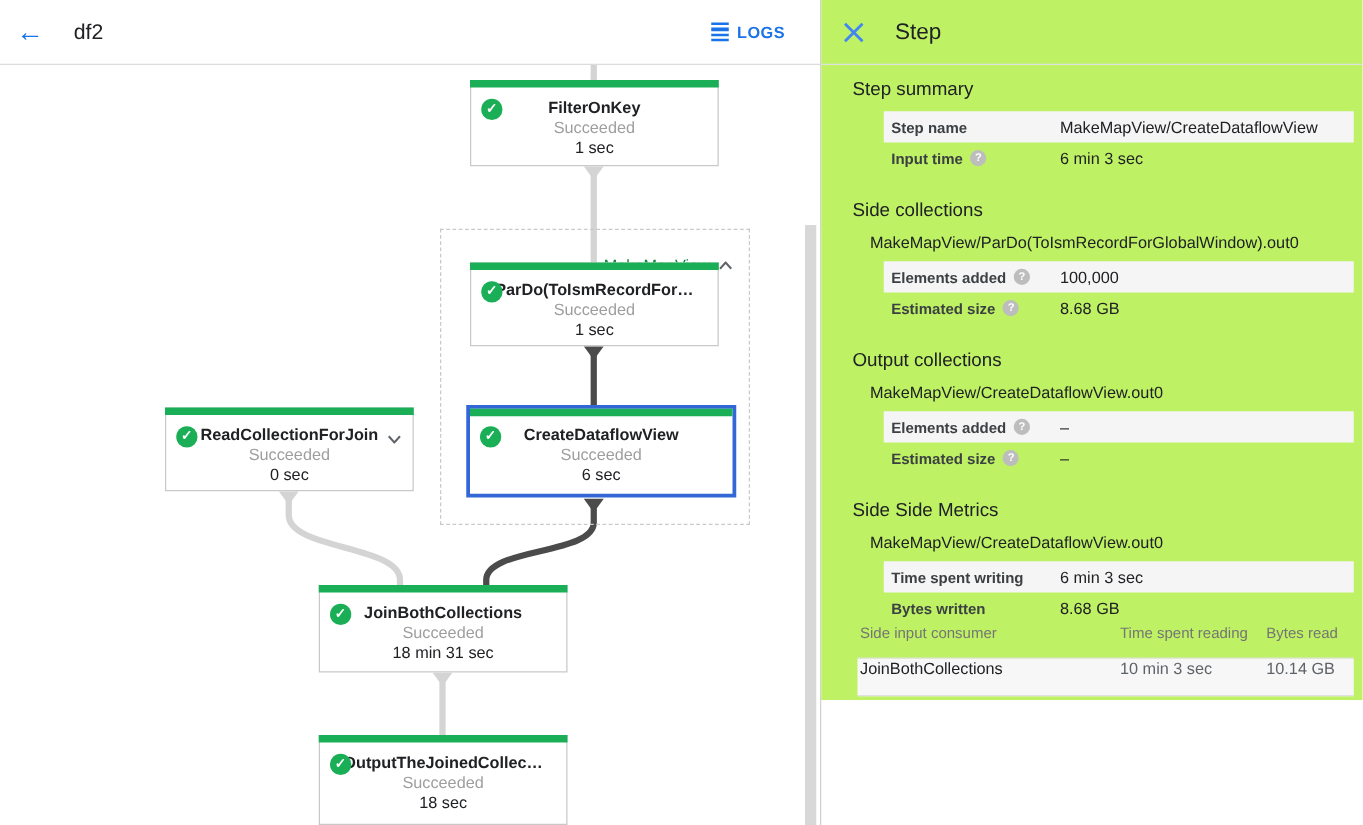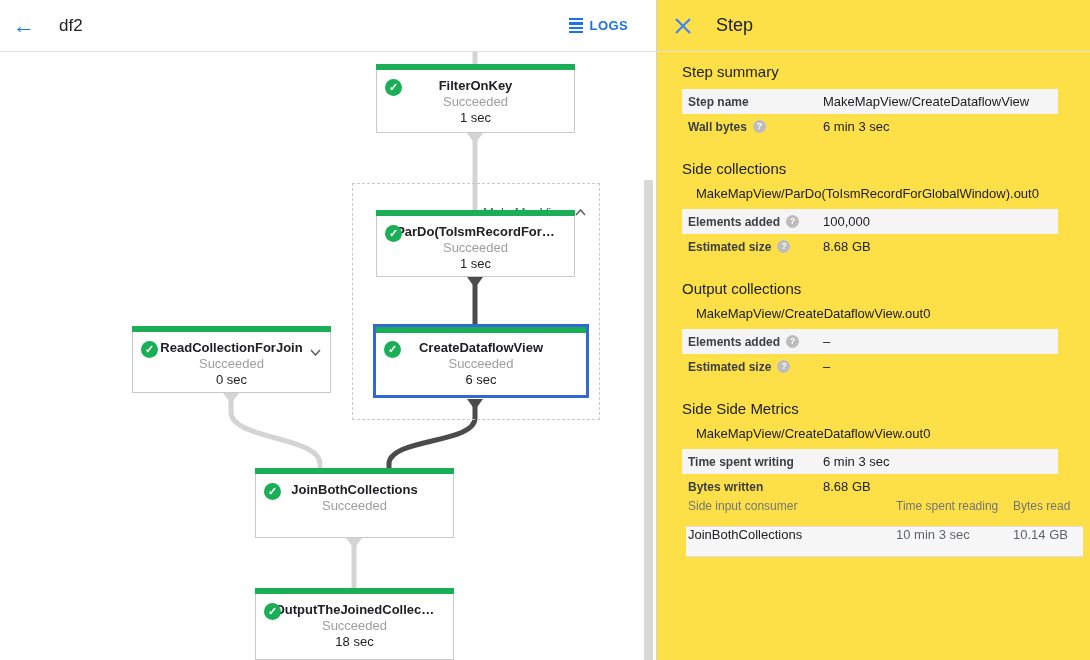--- a/index.html
+++ b/index.html
@@ -37,29 +37,29 @@
           background:var(--green);color:#fff;font-size:11px;font-weight:bold;line-height:17px;
           text-align:center}
   .ntitle{margin-top:13px;font-size:13px;font-weight:bold;color:var(--txt);white-space:nowrap}
   .nstatus{font-size:13px;color:var(--gray);margin-top:1px}
   .ntime{font-size:13px;color:var(--txt);margin-top:1px}
   .nchev{position:absolute;right:9px;top:15px}
   .scrollthumb{position:absolute;left:644px;top:128px;width:9px;height:480px;background:#d8d8d8}
   .vdivider{position:absolute;left:656px;top:0;width:1px;height:660px;background:#cfd1d4}
 
   
-  .panel{position:absolute;left:657px;top:0;width:433px;height:660px;background:#fde047;overflow:hidden}
+  .panel{position:absolute;left:657px;top:0;width:433px;height:560px;background:#bef264;overflow:hidden}
   .phead{height:52px;border-bottom:1px solid var(--border);display:flex;align-items:center}
   .closex{margin-left:17px;width:18px;height:18px;cursor:pointer;flex:none}
   .ptitle{margin-left:24px;font-size:18px;color:var(--txt)}
   .pbody{padding:0 0 0 25px}
   .sech{font-size:15px;font-weight:400;color:var(--txt);margin:21px 0 9px 0}
   .sech.first{margin-top:11px}
   .subt{font-size:13px;color:var(--txt);margin:0 0 7px 14px;line-height:16px;white-space:nowrap}
-  .kvrow{display:flex;align-items:center;height:25px;width:376px;
+  .kvrow{display:flex;align-items:center;height:25px;margin-left:25px;width:376px;
          padding-left:6px;padding-right:8px}
   .kvrow.alt{background:var(--row-alt)}
   .kvlabel{width:135px;font-size:12px;font-weight:bold;color:#3c4043;display:flex;
            align-items:center;gap:6px;flex:none}
   .kvval{font-size:13px;color:var(--txt)}
   .help{width:13px;height:13px;border-radius:50%;background:#bdbdbd;color:#fff;font-size:9px;
         font-weight:bold;line-height:13px;text-align:center;flex:none;cursor:pointer}
   .sith{font-size:13px;font-weight:bold;color:var(--txt);margin:14px 0 0 0}
   .sittable{margin-left:4px;width:397px}
   .sitrow{display:flex;align-items:flex-start;padding-left:2px;border-bottom:1px solid var(--border)}
@@ -148,20 +148,21 @@
     <div class="ntitle">CreateDataflowView</div>
     <div class="nstatus">Succeeded</div>
     <div class="ntime">6 sec</div>
   </div>
 
   <div class="node" style="left:255px;top:416px;height:70px">
     <div class="nbar"></div>
     <span class="ncheck">✓</span>
     <div class="ntitle">JoinBothCollections</div>
     <div class="nstatus">Succeeded</div>
+    <div class="ntime">18 min 31 sec</div>
   </div>
 
   <div class="node" style="left:255px;top:536px;height:72px">
     <div class="nbar"></div>
     <span class="ncheck">✓</span>
     <div class="ntitle">OutputTheJoinedCollec…</div>
     <div class="nstatus">Succeeded</div>
     <div class="ntime">18 sec</div>
   </div>
 
@@ -183,21 +184,21 @@
 
     <div class="sech first">Step summary</div>
     <div class="kvrow alt">
       <span class="kvlabel">
         <span>Step name</span>
       </span>
       <span class="kvval">MakeMapView/CreateDataflowView</span>
     </div>
     <div class="kvrow">
       <span class="kvlabel">
-        <span>Wall bytes</span>
+        <span>Input time</span>
         <span class="help">?</span>
       </span>
       <span class="kvval">6 min 3 sec</span>
     </div>
 
     <div class="sech">Side collections</div>
     <div class="subt">MakeMapView/ParDo(ToIsmRecordForGlobalWindow).out0</div>
     <div class="kvrow alt">
       <span class="kvlabel">
         <span>Elements added</span>

